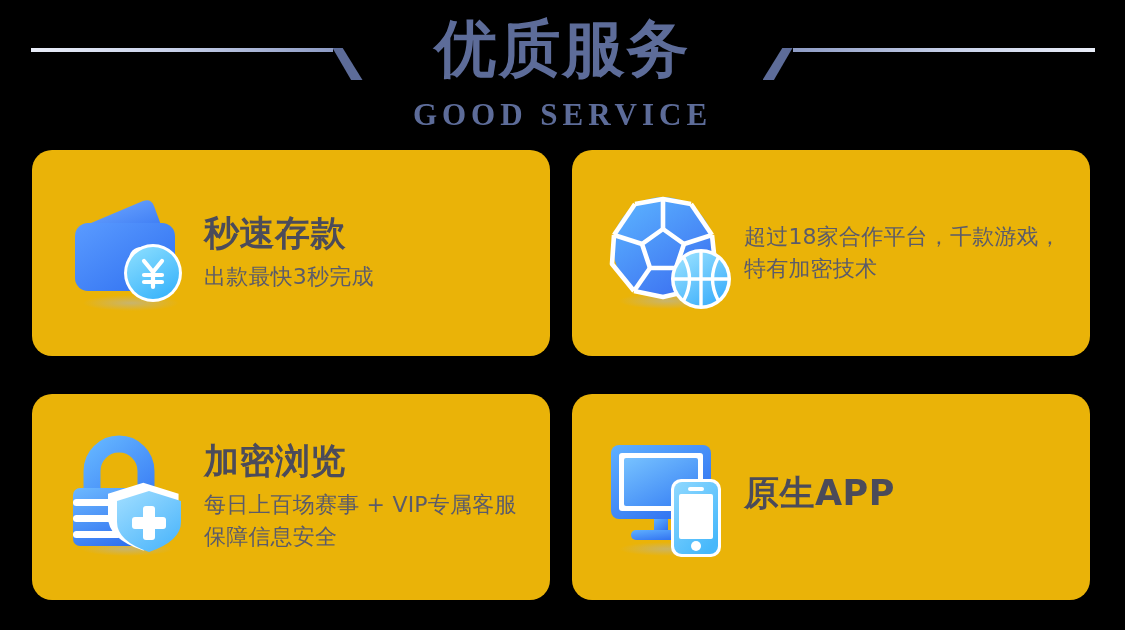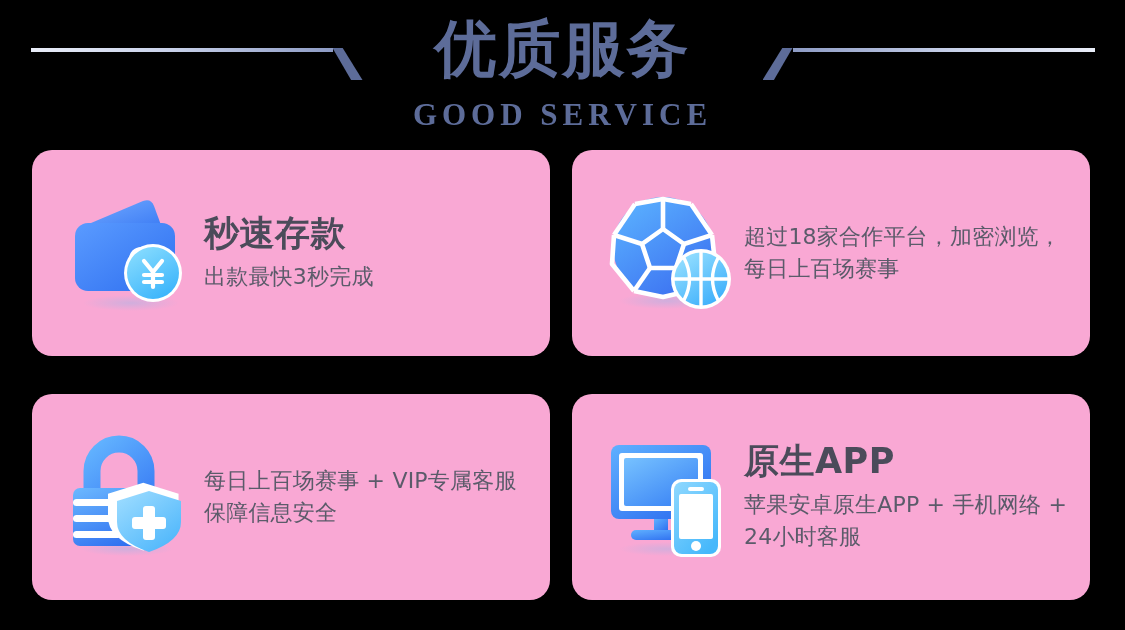--- a/index.html
+++ b/index.html
@@ -107,21 +107,21 @@
     left: 32px;
     width: 1062px;
     display: grid;
     grid-template-columns: 518px 518px;
     grid-template-rows: 206px 206px;
     column-gap: 22px;
     row-gap: 38px;
   }
 
   .card {
-    background: #f9a8d4;
+    background: #eab308;
     border-radius: 20px;
     position: relative;
     display: flex;
     align-items: center;
     padding-left: 30px;
     overflow: hidden;
   }
 
   .icon-wrap {
     flex: 0 0 auto;
@@ -266,21 +266,21 @@
         <circle cx="96" cy="92" r="26.5" fill="url(#bg2)"></circle>
         <g fill="none" stroke="#ffffff" stroke-width="3.4" stroke-linecap="round">
           <path d="M96 65.5 V118.5"></path>
           <path d="M69.5 92 H122.5"></path>
           <path d="M79 71 Q90 92 79 113"></path>
           <path d="M113 71 Q102 92 113 113"></path>
         </g>
       </svg>
     </div>
     <div class="card-text">
-      <div class="card-desc">超过18家合作平台，加密浏览，每日上百场赛事</div>
+      <div class="card-desc">超过18家合作平台，千款游戏，特有加密技术</div>
     </div>
   </div>
 
   <div class="card">
     <div class="icon-wrap">
       <svg width="132" height="132" viewBox="0 0 132 132" aria-hidden="true">
         <defs>
           <linearGradient id="lg1" x1="0" y1="0" x2="1" y2="1">
             <stop offset="0" stop-color="#63b4ff"></stop>
             <stop offset="1" stop-color="#3f84f6"></stop>
@@ -308,20 +308,21 @@
         </g>
         <path d="M86 57 L122 68 V92 Q122 114 86 126 Q50 114 50 92 V68 Z" fill="#ffffff" transform="translate(-6,-4) scale(0.98)"></path>
         <path d="M84 60 L116 70 V91 Q116 110 84 121 Q52 110 52 91 V70 Z" fill="url(#lg3)"></path>
         <g fill="#ffffff">
           <rect x="78" y="75" width="12" height="34" rx="3"></rect>
           <rect x="67" y="86" width="34" height="12" rx="3"></rect>
         </g>
       </svg>
     </div>
     <div class="card-text">
+      <div class="card-title">加密浏览</div>
       <div class="card-desc">每日上百场赛事 + VIP专属客服保障信息安全</div>
     </div>
   </div>
 
   <div class="card">
     <div class="icon-wrap">
       <svg width="132" height="132" viewBox="0 0 132 132" aria-hidden="true">
         <defs>
           <linearGradient id="mg1" x1="0" y1="0" x2="0.8" y2="1">
             <stop offset="0" stop-color="#5fb0ff"></stop>
@@ -348,17 +349,16 @@
         <rect x="26" y="99" width="60" height="10" rx="5" fill="url(#mg1)"></rect>
         <rect x="66" y="48" width="50" height="78" rx="10" fill="#ffffff"></rect>
         <rect x="69" y="51" width="44" height="72" rx="8" fill="url(#mg3)"></rect>
         <rect x="74" y="63" width="34" height="45" rx="2" fill="#ffffff"></rect>
         <rect x="83" y="56" width="16" height="4" rx="2" fill="#ffffff"></rect>
         <circle cx="91" cy="115" r="5" fill="#ffffff"></circle>
       </svg>
     </div>
     <div class="card-text">
       <div class="card-title">原生APP</div>
-      <div class="card-desc">苹果安卓原生APP + 手机网络 + 24小时客服</div>
     </div>
   </div>
 
 </div>
 
 </body></html>

